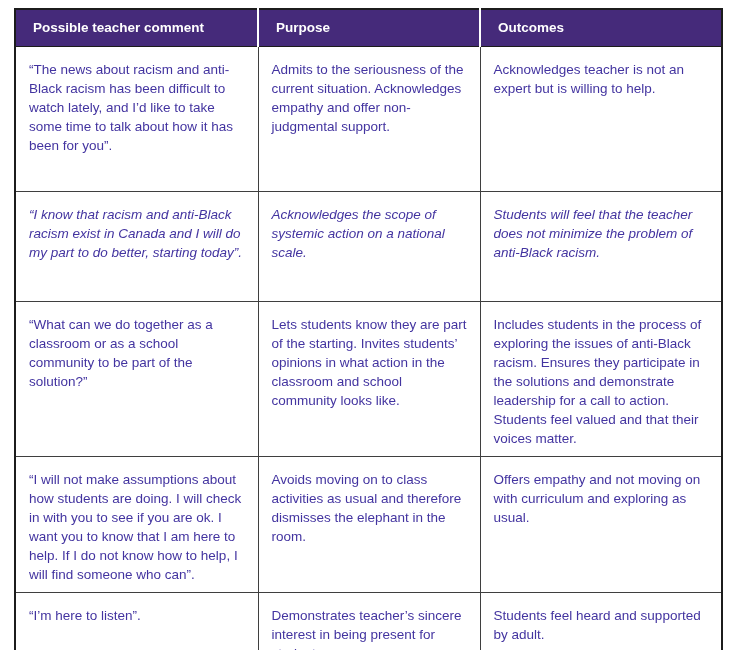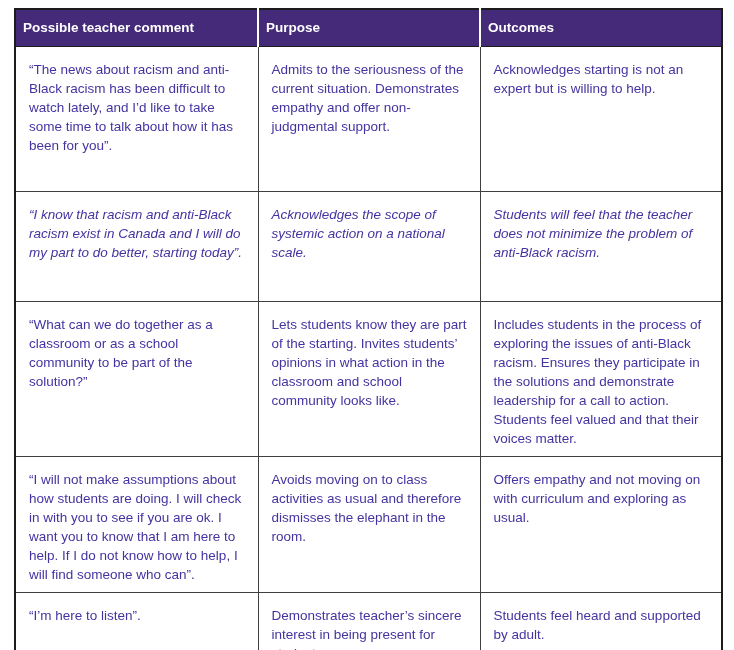--- a/index.html
+++ b/index.html
@@ -30,21 +30,21 @@
   col.c1{width:243px;}
   col.c2{width:222px;}
   col.c3{width:242px;}
   th{
     background:var(--header-bg);
     color:var(--header-text);
     font-size:13.5px;
     font-weight:bold;
     text-align:left;
     vertical-align:middle;
-    padding:4px 10px 4px 7px;
+    padding:4px 10px 4px 17px;
     border-bottom:1px solid var(--outer-border);
   }
   th:not(:last-child){
     border-right:2px solid #ffffff;
   }
   tr.header-row{height:37px;}
   td{
     color:var(--body-text);
     font-size:13.5px;
     line-height:19px;
@@ -71,22 +71,22 @@
   <thead>
     <tr class="header-row">
       <th>Possible teacher comment</th>
       <th>Purpose</th>
       <th>Outcomes</th>
     </tr>
   </thead>
   <tbody>
     <tr class="r1">
       <td>“The news about racism and anti-Black racism has been difficult to watch lately, and I’d like to take some time to talk about how it has been for you”.</td>
-      <td>Admits to the seriousness of the current situation. Demonstrates empathy and offer non-judgmental support.</td>
-      <td>Acknowledges starting is not an expert but is willing to help.</td>
+      <td>Admits to the seriousness of the current situation. Acknowledges empathy and offer non-judgmental support.</td>
+      <td>Acknowledges teacher is not an expert but is willing to help.</td>
     </tr>
     <tr class="r2">
       <td>“I know that racism and anti-Black racism exist in Canada and I will do my part to do better, starting today”.</td>
       <td>Acknowledges the scope of systemic action on a national scale.</td>
       <td>Students will feel that the teacher does not minimize the problem of anti-Black racism.</td>
     </tr>
     <tr class="r3">
       <td>“What can we do together as a classroom or as a school community to be part of the solution?”</td>
       <td>Lets students know they are part of the starting. Invites students’ opinions in what action in the classroom and school community looks like.</td>
       <td>Includes students in the process of exploring the issues of anti-Black racism. Ensures they participate in the solutions and demonstrate leadership for a call to action. Students feel valued and that their voices matter.</td>

